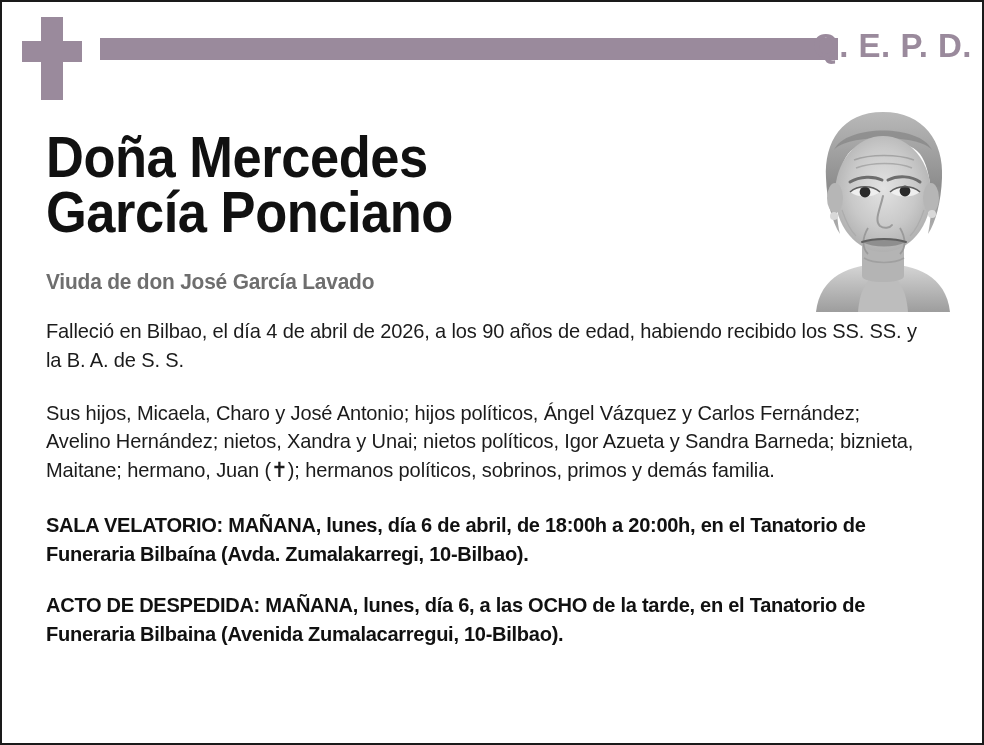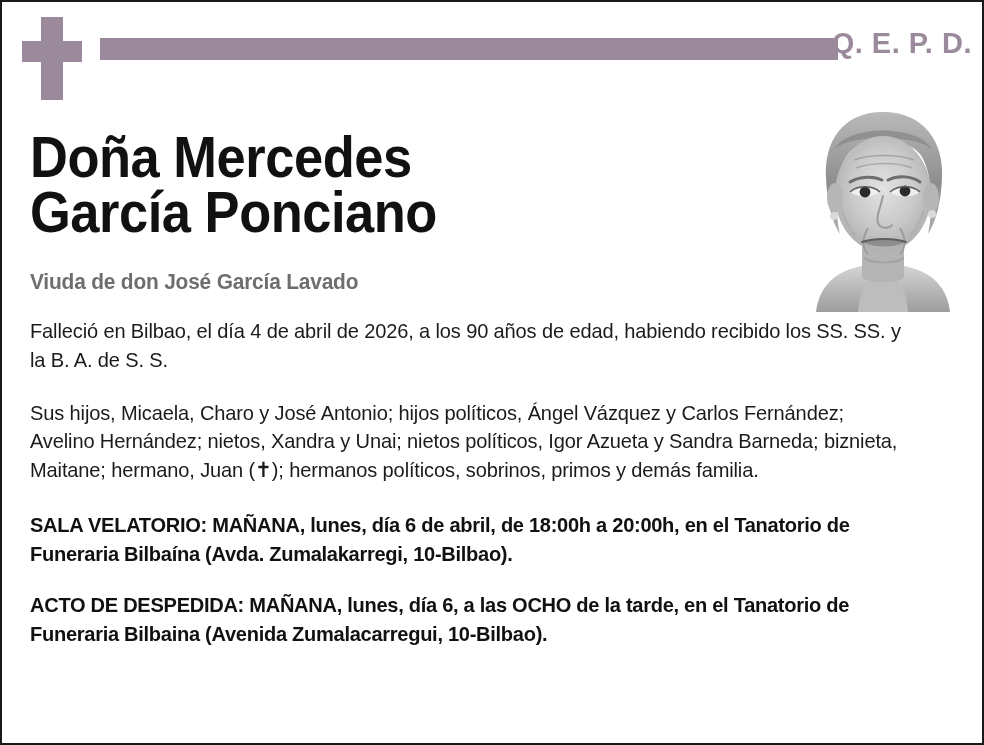--- a/index.html
+++ b/index.html
@@ -61,21 +61,21 @@
     top: 36px;
     width: 738px;
     height: 22px;
     background: #9a8a9c;
   }
 
   .qepd {
     position: absolute;
     right: 14px;
     top: 27px;
-    font-size: 29px;
+    font-size: 33px;
     font-weight: bold;
     letter-spacing: 0.5px;
     color: #9a8a9c;
     font-family: "Liberation Sans", sans-serif;
     white-space: nowrap;
     line-height: 1;
   }
 
   
   .portrait {
@@ -89,21 +89,21 @@
   }
   .portrait svg {
     display: block;
     width: 170px;
     height: 214px;
   }
 
   
   .content {
     position: absolute;
-    left: 28px;
+    left: 44px;
     top: 128px;
     width: 912px;
   }
 
   .deceased-name {
     font-size: 57px;
     font-weight: bold;
     line-height: 0.97;
     letter-spacing: -0.5px;
     color: #111111;

